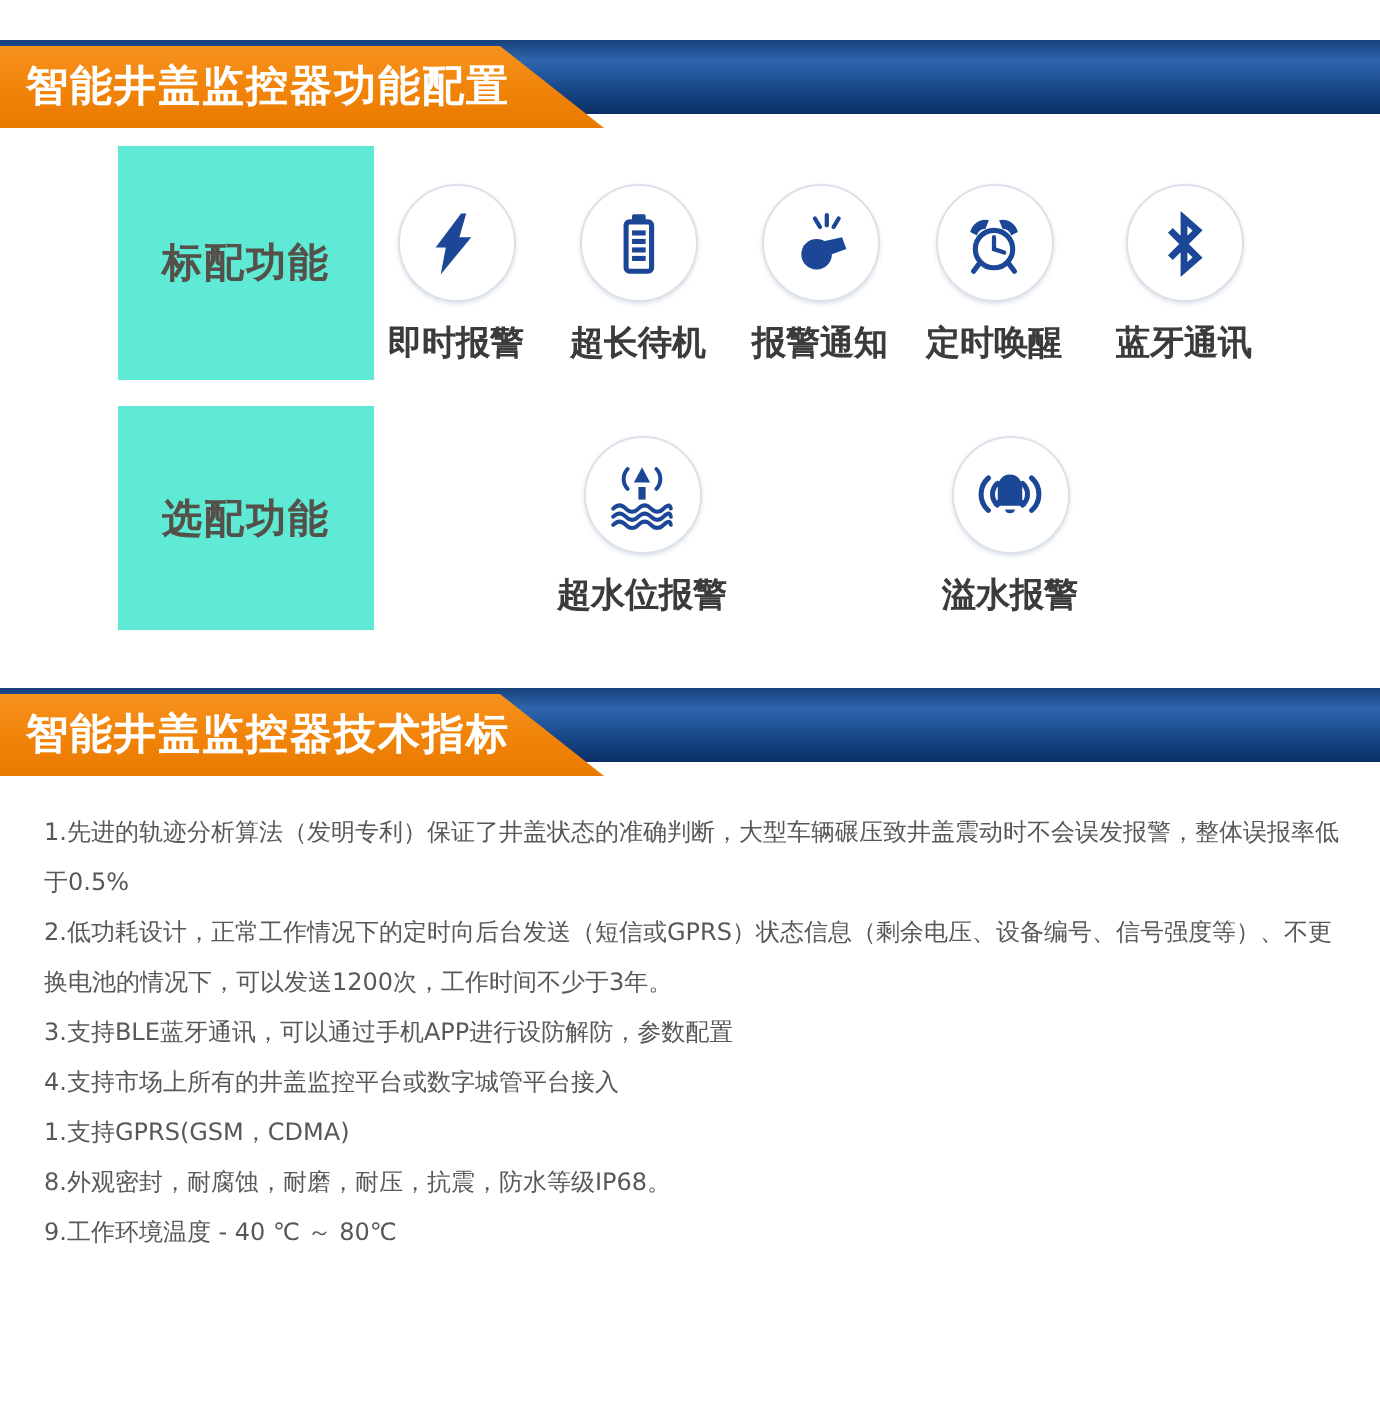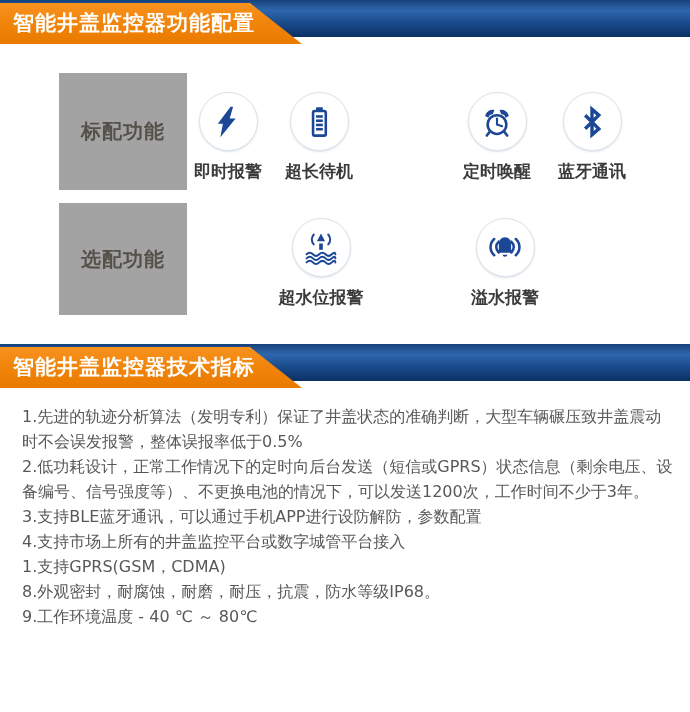--- a/index.html
+++ b/index.html
@@ -11,47 +11,47 @@
   .banner{position:absolute;left:0;width:690px;height:46px;}
   .banner-blue{position:absolute;left:0;top:0;width:690px;height:37px;
        background:linear-gradient(180deg,#16417b 0%,#2e67ae 28%,#1b4c8d 60%,#0a3166 100%);}
   .banner-orange{position:absolute;left:0;top:3px;width:302px;height:41px;
        background:linear-gradient(180deg,#f7921f 0%,#f08308 55%,#ea7a00 100%);
        clip-path:polygon(0 0,250px 0,302px 100%,0 100%);}
   .banner-title{position:absolute;left:13px;top:3px;height:41px;line-height:41px;
        color:#ffffff;font-size:21px;font-weight:bold;letter-spacing:1px;}
 
   
-  .ybox{position:absolute;left:59px;width:128px;background:#a3a3a3;
+  .ybox{position:absolute;left:59px;width:128px;background:#5eead4;
        display:flex;align-items:center;justify-content:center;}
   .ybox span{font-size:20px;font-weight:bold;color:#55514a;letter-spacing:1px;}
 
   
   .feat{position:absolute;display:flex;flex-direction:column;align-items:center;}
   .circle{width:57px;height:57px;border-radius:50%;background:#ffffff;
        border:1px solid #dce2ea;box-shadow:0 1px 2px rgba(120,140,170,.25);
        display:flex;align-items:center;justify-content:center;}
   .flabel{margin-top:9px;font-size:17px;font-weight:bold;color:#3b3b3b;white-space:nowrap;}
   .circle svg{display:block;}
 
   
   .specs{position:absolute;left:22px;top:404px;width:652px;
-       font-size:16px;line-height:25px;color:#585858;}
+       font-size:12px;line-height:25px;color:#585858;}
   .specs div{margin:0;}
 
   
   .watermark{position:absolute;left:543px;top:461px;font-size:21px;
        color:rgba(95,168,218,0.85);letter-spacing:2px;white-space:nowrap;z-index:5;}
 </style>
 </head>
 <body>
 
 <div class="page">
 
-  <div class="banner" style="top:0">
+  <div class="banner" style="top:20px">
     <div class="banner-blue"></div>
     <div class="banner-orange"></div>
     <div class="banner-title">智能井盖监控器功能配置</div>
   </div>
 
   <div class="ybox" style="top:73px;height:117px">
     <span>标配功能</span>
   </div>
 
   <div class="feat" style="left:183px;top:92px;width:90px">
@@ -70,20 +70,36 @@
         <rect x="16.5" y="2.5" width="8" height="4" rx="1" fill="#1c4796"></rect>
         <rect x="16.5" y="12" width="8" height="3" fill="#1c4796"></rect>
         <rect x="16.5" y="17" width="8" height="3" fill="#1c4796"></rect>
         <rect x="16.5" y="22" width="8" height="3" fill="#1c4796"></rect>
         <rect x="16.5" y="27" width="8" height="3" fill="#1c4796"></rect>
       </svg>
     </div>
     <div class="flabel">超长待机</div>
   </div>
 
+  <div class="feat" style="left:365px;top:92px;width:90px">
+    <div class="circle">
+      <svg width="34" height="34" viewBox="0 0 40 40">
+        <g fill="#1c4796">
+          <circle cx="18" cy="26" r="9"></circle>
+          <path d="M10 21 L33 16 l2.5 7 -14 5 z"></path>
+        </g>
+        <g stroke="#1c4796" stroke-width="2.5" fill="none" stroke-linecap="round">
+          <path d="M24 3 v6"></path>
+            <path d="M17 5 l3 5"></path>
+            <path d="M31 5 l-3 5"></path>
+        </g>
+      </svg>
+    </div>
+    <div class="flabel">报警通知</div>
+  </div>
 
   <div class="feat" style="left:452px;top:92px;width:90px">
     <div class="circle">
       <svg width="34" height="34" viewBox="0 0 40 40">
         <g fill="#1c4796">
           <path d="M6 13 a9 9 0 0 1 11-7 l-2 5 a5 5 0 0 0 -5 4 z"></path>
           <path d="M34 13 a9 9 0 0 0 -11-7 l2 5 a5 5 0 0 1 5 4 z"></path>
         </g>
         <circle cx="20" cy="23" r="11" fill="none" stroke="#1c4796" stroke-width="3"></circle>
         <path d="M20 16 v7 l6 2" fill="none" stroke="#1c4796" stroke-width="2.5" stroke-linecap="round"></path>

